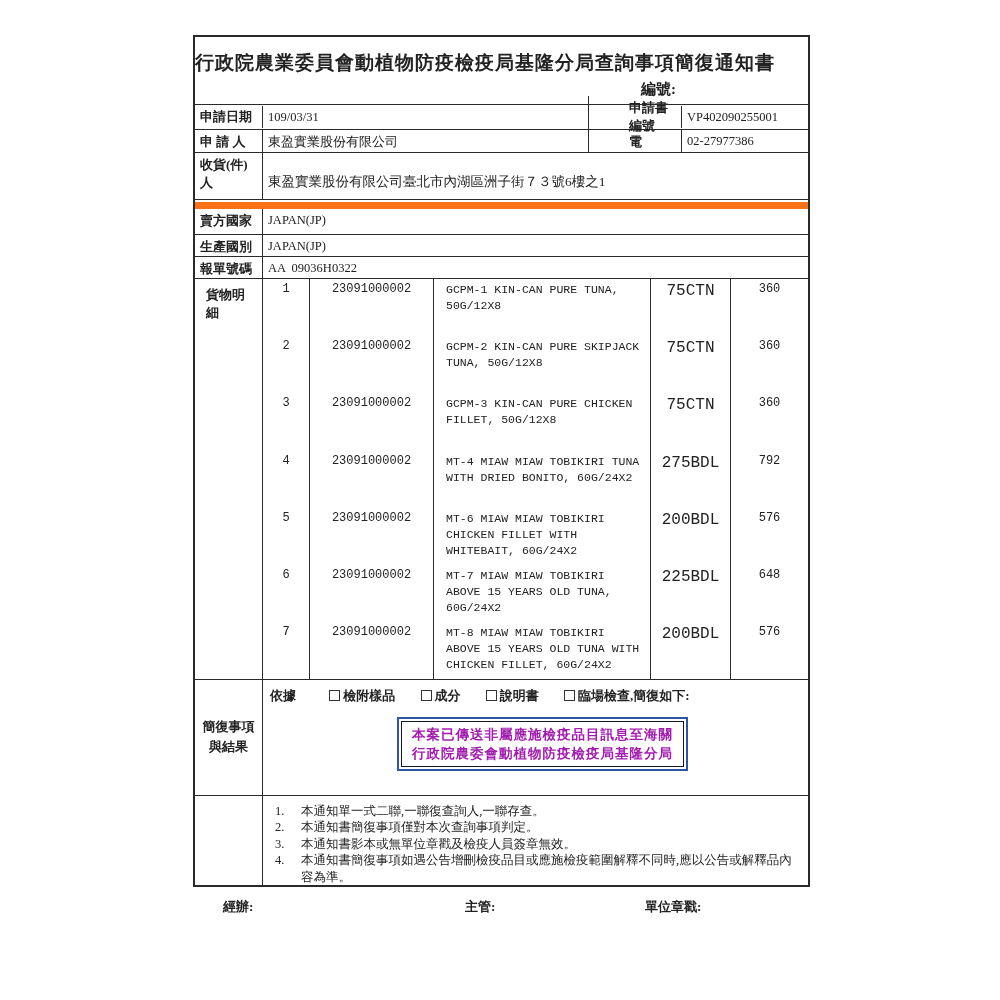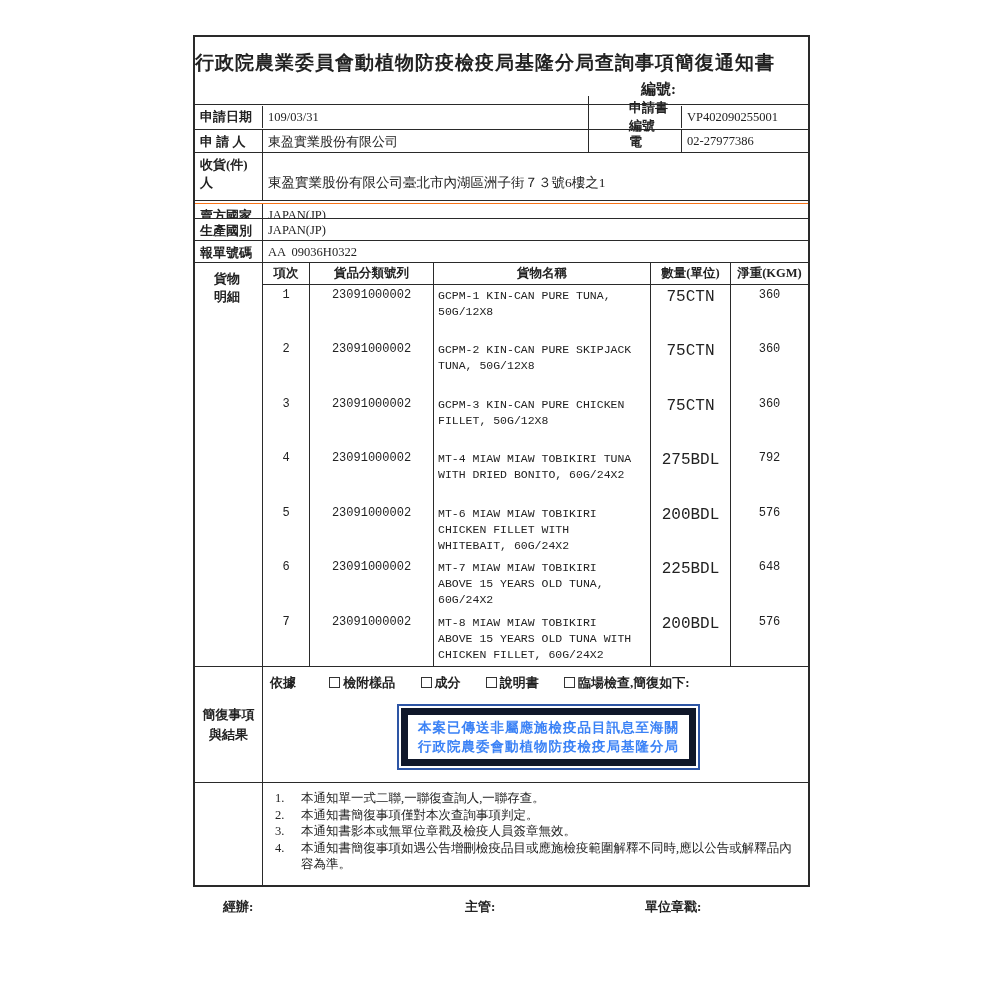--- a/index.html
+++ b/index.html
@@ -40,42 +40,42 @@
   .row { display: flex; border-bottom: 1px solid #2a2a2a; align-items: stretch; }
   .cell { padding: 3px 5px; font-size: 13px; overflow: hidden; }
   .lab { width: 67px; font-weight: 600; flex: none; }
   .val { flex: 1; border-left: 1px solid #2a2a2a; }
   .lab2 { width: 93px; border-left: 1px solid #2a2a2a; font-weight: 600; flex: none; padding-left: 40px; }
   .val2 { width: 127px; border-left: 1px solid #2a2a2a; flex: none; }
   .row-a { height: 25px; align-items: center; }
   .row-b { height: 23px; }
   .row-c { height: 48px; }
   .row-c .val { display: flex; align-items: flex-end; padding-bottom: 8px; font-size: 13.5px; }
-  .row-d { height: 16px; border-top: 1px solid #f97316; margin-top: 2px; }
+  .row-d { height: 33px; border-top: 7px solid #f97316; margin-top: 2px; }
   .row-e { height: 22px; }
   .row-f { height: 22px; }
   .monoval { font-size: 12.5px; padding-top: 4px; white-space: pre; font-family: Liberation Serif, serif; }
 
   
   .goods { display: flex; height: 404px; border-bottom: 1px solid #2a2a2a; }
-  .goods-label { width: 67px; flex: none; font-size: 13px; font-weight: 600; padding: 7px 19px; }
+  .goods-label { width: 67px; flex: none; font-size: 13px; font-weight: 600; padding: 7px 11px; }
   .goods-right { flex: 1; border-left: 1px solid #2a2a2a; display: flex; flex-direction: column; }
   .g-head { display: flex; height: 22px; border-bottom: 1px solid #2a2a2a; font-size: 12.5px; font-weight: 600; }
   .g-head > div { text-align: center; padding-top: 2px; }
   .gc-seq  { width: 46px;  flex: none; }
   .gc-code { width: 124px; flex: none; border-left: 1px solid #2a2a2a; }
   .gc-name { flex: 1; border-left: 1px solid #2a2a2a; }
   .gc-qty  { width: 80px;  flex: none; border-left: 1px solid #2a2a2a; }
   .gc-wt   { width: 78px;  flex: none; border-left: 1px solid #2a2a2a; }
   .g-items { flex: 1; display: flex; flex-direction: column; }
   .g-item { flex: 1; display: flex; }
   .g-item > div { padding-top: 3px; }
   .g-item .gc-seq { text-align: center; font-family: "Liberation Mono", monospace; font-size: 12px; }
   .g-item .gc-code { text-align: center; font-family: "Liberation Mono", monospace; font-size: 12px; }
-  .g-item .gc-name { font-family: "Liberation Mono", monospace; font-size: 11.5px; line-height: 16px; white-space: pre-line; padding-left: 4px; padding-right: 2px; }
+  .g-item .gc-name { font-family: "Liberation Mono", monospace; font-size: 11.5px; line-height: 16px; white-space: pre-line; padding-left: 12px; padding-right: 2px; }
   .g-item .gc-qty { text-align: center; font-family: "Liberation Mono", monospace; font-size: 16px; }
   .g-item .gc-wt { text-align: center; font-family: "Liberation Mono", monospace; font-size: 12px; }
 
   
   .basis-result { display: flex; height: 116px; border-bottom: 1px solid #2a2a2a; }
   .br-label { width: 67px; flex: none; display: flex; flex-direction: column; justify-content: center; text-align: center; font-size: 13px; font-weight: 600; line-height: 20px; }
   .br-right { flex: 1; border-left: 1px solid #2a2a2a; position: relative; }
   .basis-line { padding: 7px 0 0 7px; font-size: 13px; font-weight: 600; }
   .basis-word { margin-right: 30px; }
   .cb-item { margin-right: 22px; white-space: nowrap; }
@@ -88,23 +88,23 @@
     background: #fff;
   }
   .stamp {
     position: absolute;
     left: 134px; top: 37px;
     border: 2px solid #2d55a5;
     padding: 2px;
     background: rgba(255,255,255,0.0);
   }
   .stamp-inner {
-    border: 7px solid #0f172a;
+    border: 1px solid #0f172a;
     padding: 3px 10px;
-    color: #3b82f6;
+    color: #a21caf;
     font-size: 13.5px;
     font-weight: 700;
     letter-spacing: 1px;
     line-height: 19px;
     text-align: right;
     white-space: nowrap;
   }
 
   
   .notes { display: flex; flex: 1; }
@@ -160,27 +160,20 @@
   </div>
 
   <div class="row row-f">
     <div class="cell lab">報單號碼</div>
     <div class="cell val mono monoval">AA  09036H0322</div>
   </div>
 
   <div class="goods">
     <div class="goods-label">貨物明細</div>
     <div class="goods-right">
-      <div class="g-head">
-        <div class="gc-seq">項次</div>
-        <div class="gc-code">貨品分類號列</div>
-        <div class="gc-name">貨物名稱</div>
-        <div class="gc-qty">數量(單位)</div>
-        <div class="gc-wt">淨重(KGM)</div>
-      </div>
       <div class="g-items">
         <div class="g-item">
           <div class="gc-seq">1</div>
           <div class="gc-code">23091000002</div>
           <div class="gc-name">GCPM-1 KIN-CAN PURE TUNA,
 50G/12X8</div>
           <div class="gc-qty">75CTN</div>
           <div class="gc-wt">360</div>
         </div>
         <div class="g-item">

